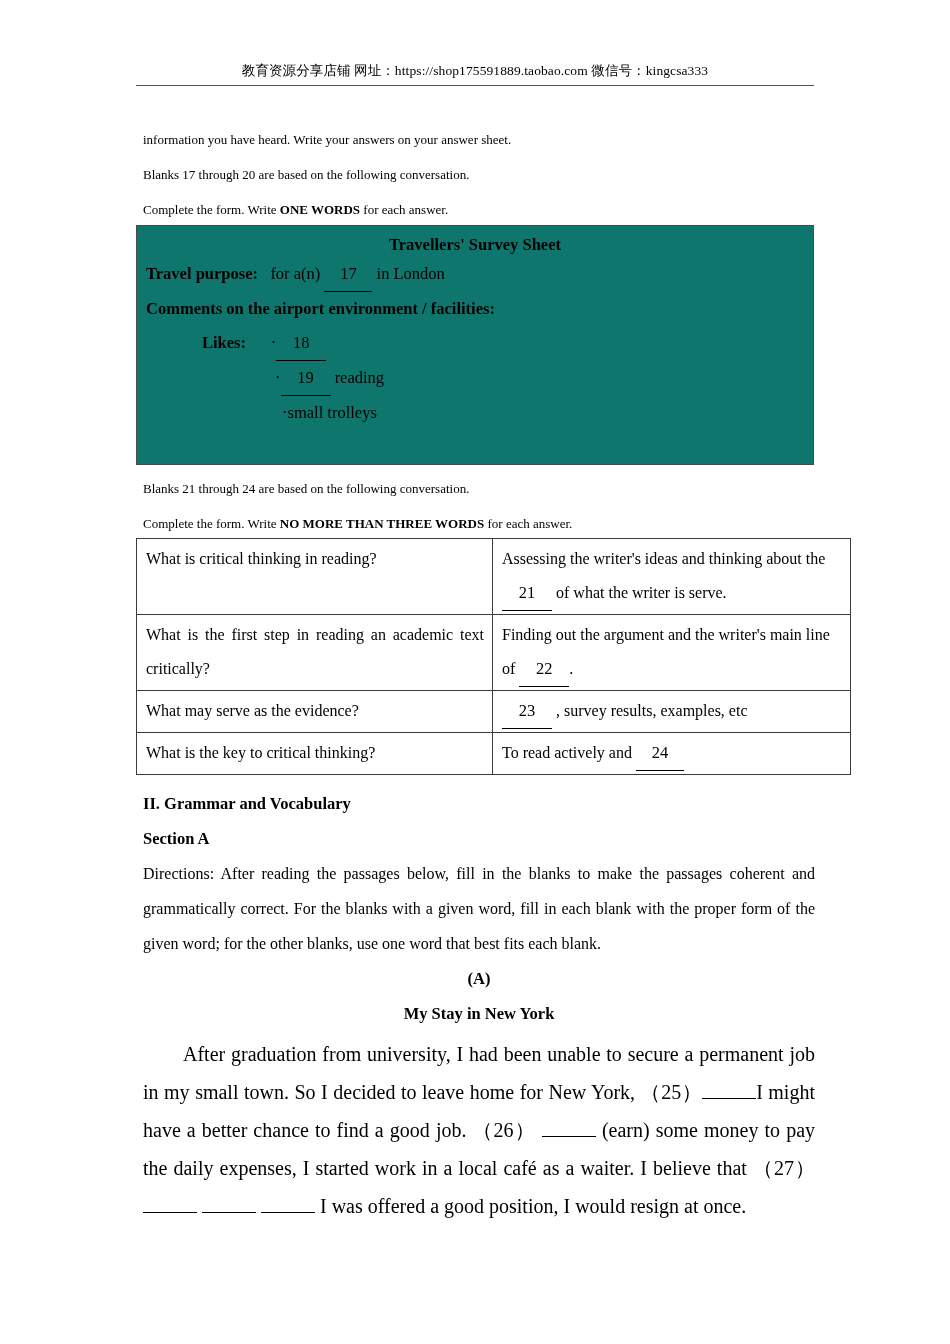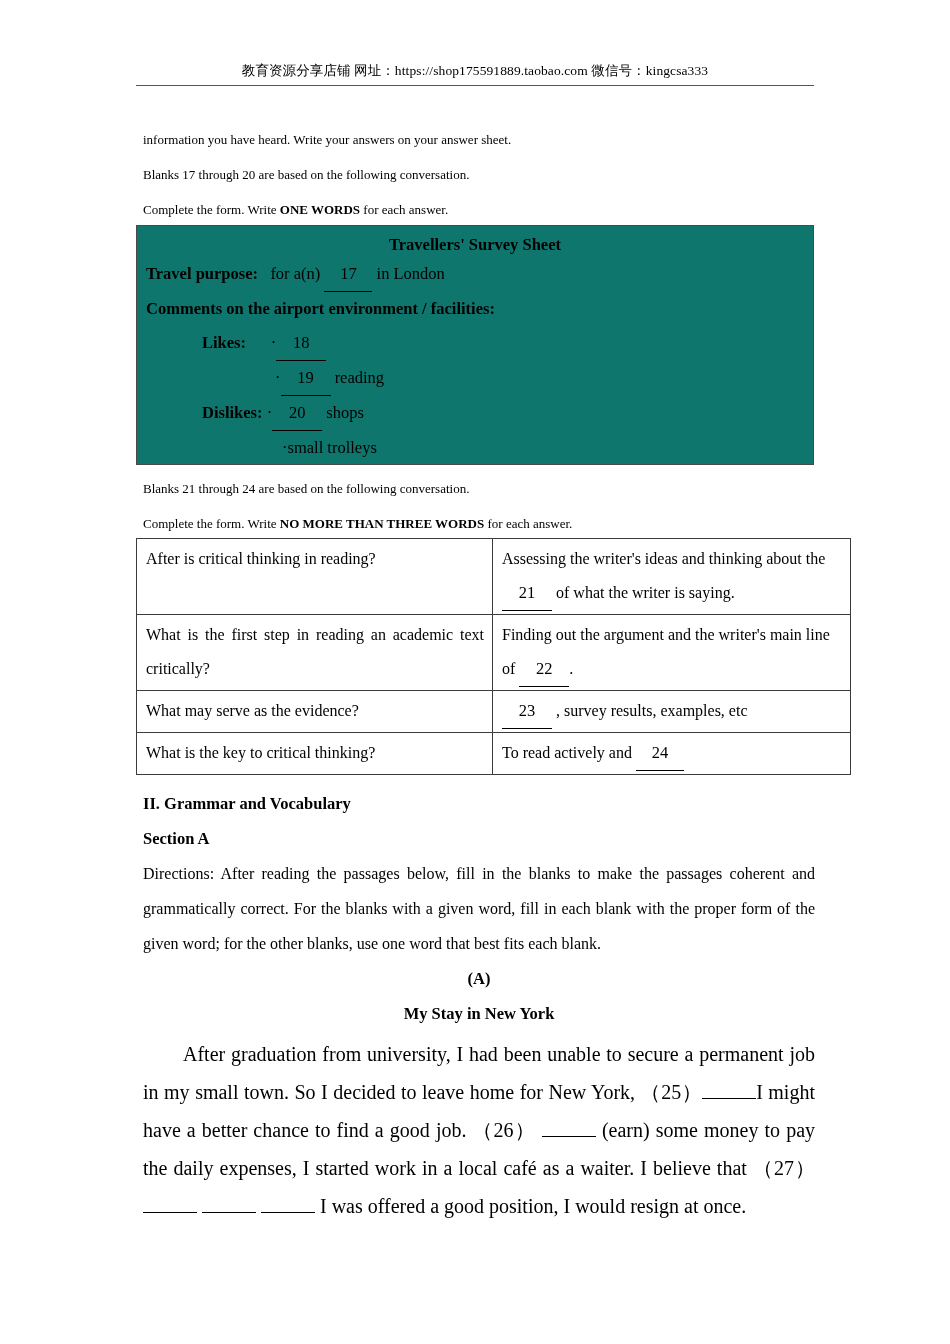--- a/index.html
+++ b/index.html
@@ -183,41 +183,36 @@
     <div class="survey-line indent1">
       <span class="bold">Likes:</span>&nbsp;&nbsp;&nbsp;&nbsp;&nbsp;
       <span>·</span><span class="blank w50">18</span>
     </div>
 
     <div class="survey-line indent2">
       <span>·</span><span class="blank w50">19</span>
       <span>reading</span>
     </div>
 
-    <div class="survey-line indent1">
-      <span class="bold">Dislikes</span><span class="bold">:</span>
-      <span>·</span><span class="blank w50">20</span>
-      <span>shops</span>
-    </div>
 
     <div class="survey-line indent3">
       <span>·small trolleys</span>
     </div>
   </div>
 
   <div class="content" style="top:471px;">
     <p class="para">Blanks 21 through 24 are based on the following conversation.</p>
     <p class="para"><span>Complete the form. Write </span><span class="bold">NO MORE THAN THREE WORDS</span><span> for each answer.</span></p>
   </div>
 
   <table class="qa-table">
     <tbody>
       <tr>
-        <td class="q" style="height:68px;">After is critical thinking in reading?</td>
-        <td class="a"><span>Assessing the writer's ideas and thinking about the</span> <span class="blank w50">21</span> <span>of what the writer is saying.</span></td>
+        <td class="q" style="height:68px;">What is critical thinking in reading?</td>
+        <td class="a"><span>Assessing the writer's ideas and thinking about the</span> <span class="blank w50">21</span> <span>of what the writer is serve.</span></td>
       </tr>
       <tr>
         <td class="q just" style="height:68px;">What is the first step in reading an academic text critically?</td>
         <td class="a"><span>Finding out the argument and the writer's main line of</span> <span class="blank w50">22</span><span>.</span></td>
       </tr>
       <tr>
         <td class="q">What may serve as the evidence?</td>
         <td class="a"><span class="blank w50">23</span> <span>, survey results, examples, etc</span></td>
       </tr>
       <tr>

